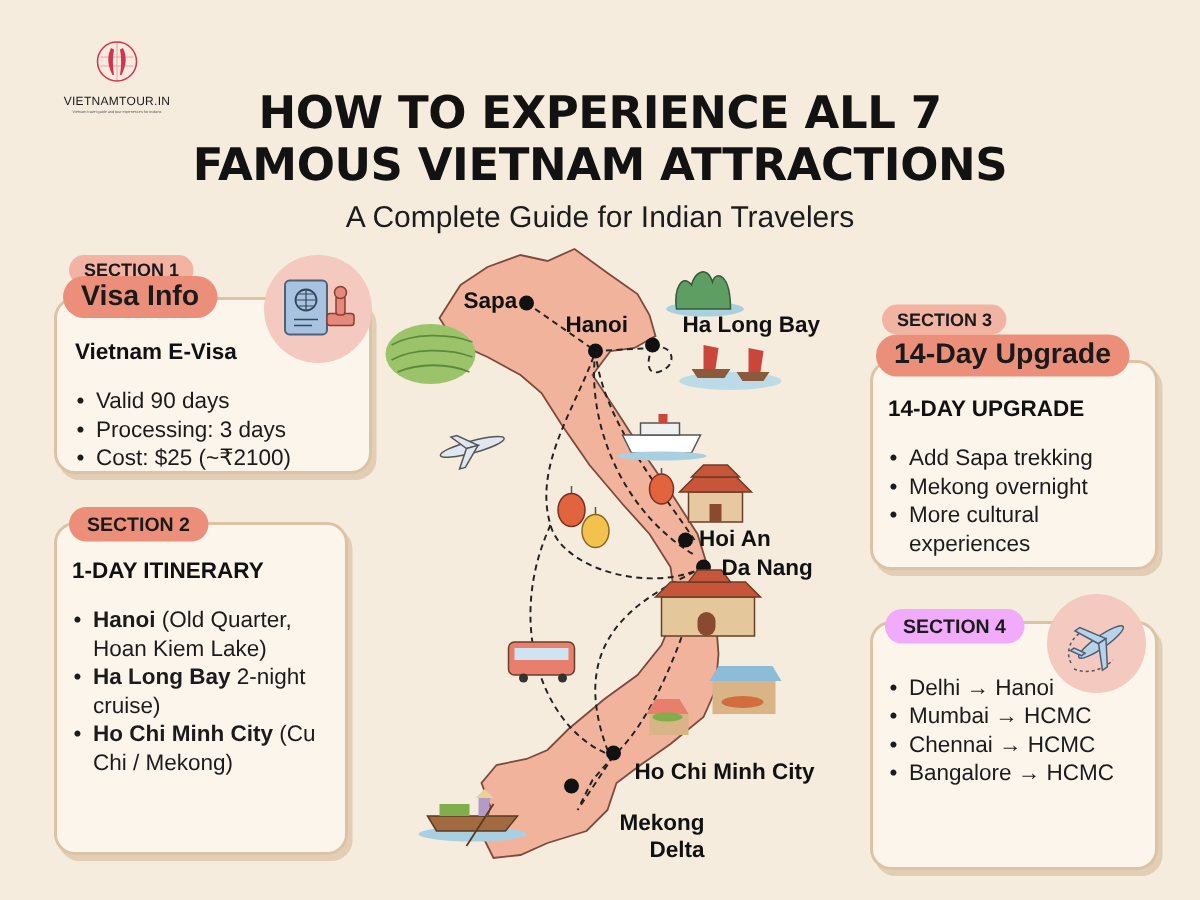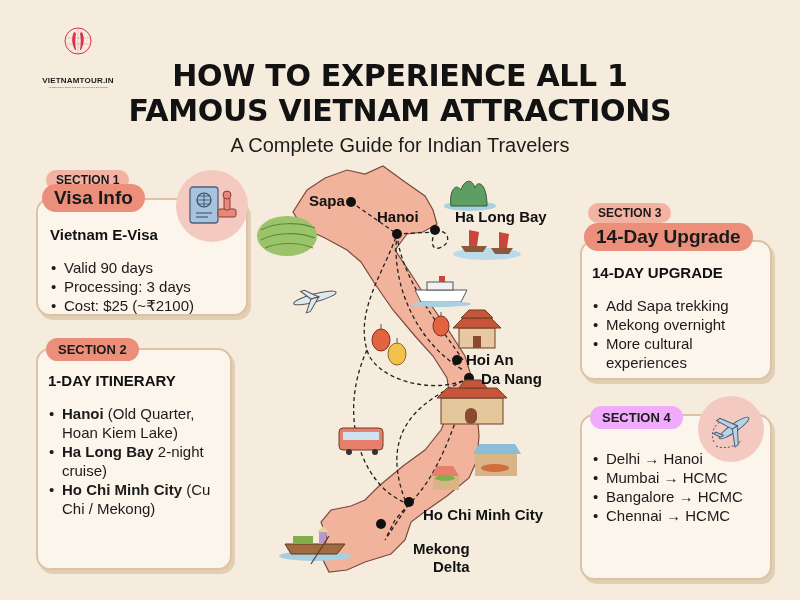--- a/index.html
+++ b/index.html
@@ -5,21 +5,21 @@
   * { box-sizing: border-box; margin: 0; padding: 0; }
   html, body { width: 800px; height: 600px; overflow: hidden; }
   body {
     background: #f6ecdd;
     font-family: "Liberation Sans", "DejaVu Sans", sans-serif;
     color: #141414;
     position: relative;
   }
   .logo { position: absolute; left: 38px; top: 26px; width: 80px; text-align: center; }
   .logo-mark { width: 30px; height: 30px; margin: 0 auto; }
-  .logo-name { font-size: 8px; font-weight: 700; letter-spacing: 0.2px; margin-top: 16px; color: #1b1b1b; }
+  .logo-name { font-size: 8px; font-weight: 400; letter-spacing: 0.2px; margin-top: 2px; color: #1b1b1b; }
   .logo-tag { font-size: 2.5px; color: #555; margin-top: 1px; white-space: nowrap; }
 
   .title { position: absolute; left: 0; width: 800px; top: 58px; text-align: center; }
   .title h1 {
     font-family: "DejaVu Sans", sans-serif;
     font-weight: 700; font-size: 30px; line-height: 35px; letter-spacing: -0.3px; color: #121212;
   }
   .title .sub { font-size: 20px; margin-top: 6px; color: #1c1c1c; }
 
   .card {
@@ -69,21 +69,21 @@
     <path d="M4 12 H26 M4 18 H26 M15 2 V28" stroke="#d6324f" stroke-width="0.5" opacity="0.5"></path>
     <path d="M11 6 C8 12 9 18 12 24 L13 24 C12 18 12 12 13 7 Z" fill="#d6324f"></path>
     <path d="M19 6 C22 12 21 18 18 24 L17 24 C18 18 18 12 17 7 Z" fill="#d6324f"></path>
   </svg>
   <div class="logo-name">VIETNAMTOUR.IN</div>
   <div class="logo-tag">Vietnam travel guide and tour experiences for Indians</div>
 </div>
 
 <div class="title">
   <h1>
-    <span>HOW TO EXPERIENCE ALL 1</span><br>
+    <span>HOW TO EXPERIENCE ALL 7</span><br>
     <span>FAMOUS VIETNAM ATTRACTIONS</span>
   </h1>
   <div class="sub">A Complete Guide for Indian Travelers</div>
 </div>
 
 <div class="card" style="left:36px; top:198px; width:212px; height:118px;">
   <div style="position:absolute; left:12px; top:24px;">
     <h2>Vietnam E-Visa</h2>
     <ul>
       <li>Valid 90 days</li>
@@ -129,22 +129,22 @@
   </div>
 </div>
 <div class="pill" style="left:588px; top:203px;">SECTION 3</div>
 <div class="pill big" style="left:584px; top:223px;">14-Day Upgrade</div>
 
 <div class="card" style="left:580px; top:414px; width:192px; height:166px;">
   <div style="position:absolute; left:10px; top:20px;">
     <ul>
       <li>Delhi → Hanoi</li>
       <li>Mumbai → HCMC</li>
+      <li>Chennai → HCMC</li>
       <li>Bangalore → HCMC</li>
-      <li>Chennai → HCMC</li>
     </ul>
   </div>
 </div>
 <div class="pill" style="left:590px; top:406px; background:#f0abfc; font-size:13px; padding:4px 12px;">SECTION 4</div>
 <div class="badge-circle" style="left:698px; top:396px; width:66px; height:66px;">
   <svg width="50" height="46" viewBox="0 0 50 46">
     <path d="M8 36 C4 28 8 20 14 16" fill="none" stroke="#555" stroke-width="1" stroke-dasharray="2 2"></path>
     <path d="M10 40 C20 44 30 40 36 34" fill="none" stroke="#555" stroke-width="1" stroke-dasharray="2 2"></path>
     <g transform="rotate(-35 28 22)">
       <ellipse cx="28" cy="22" rx="18" ry="4" fill="#b8d3e8" stroke="#4a5f72" stroke-width="1"></ellipse>

